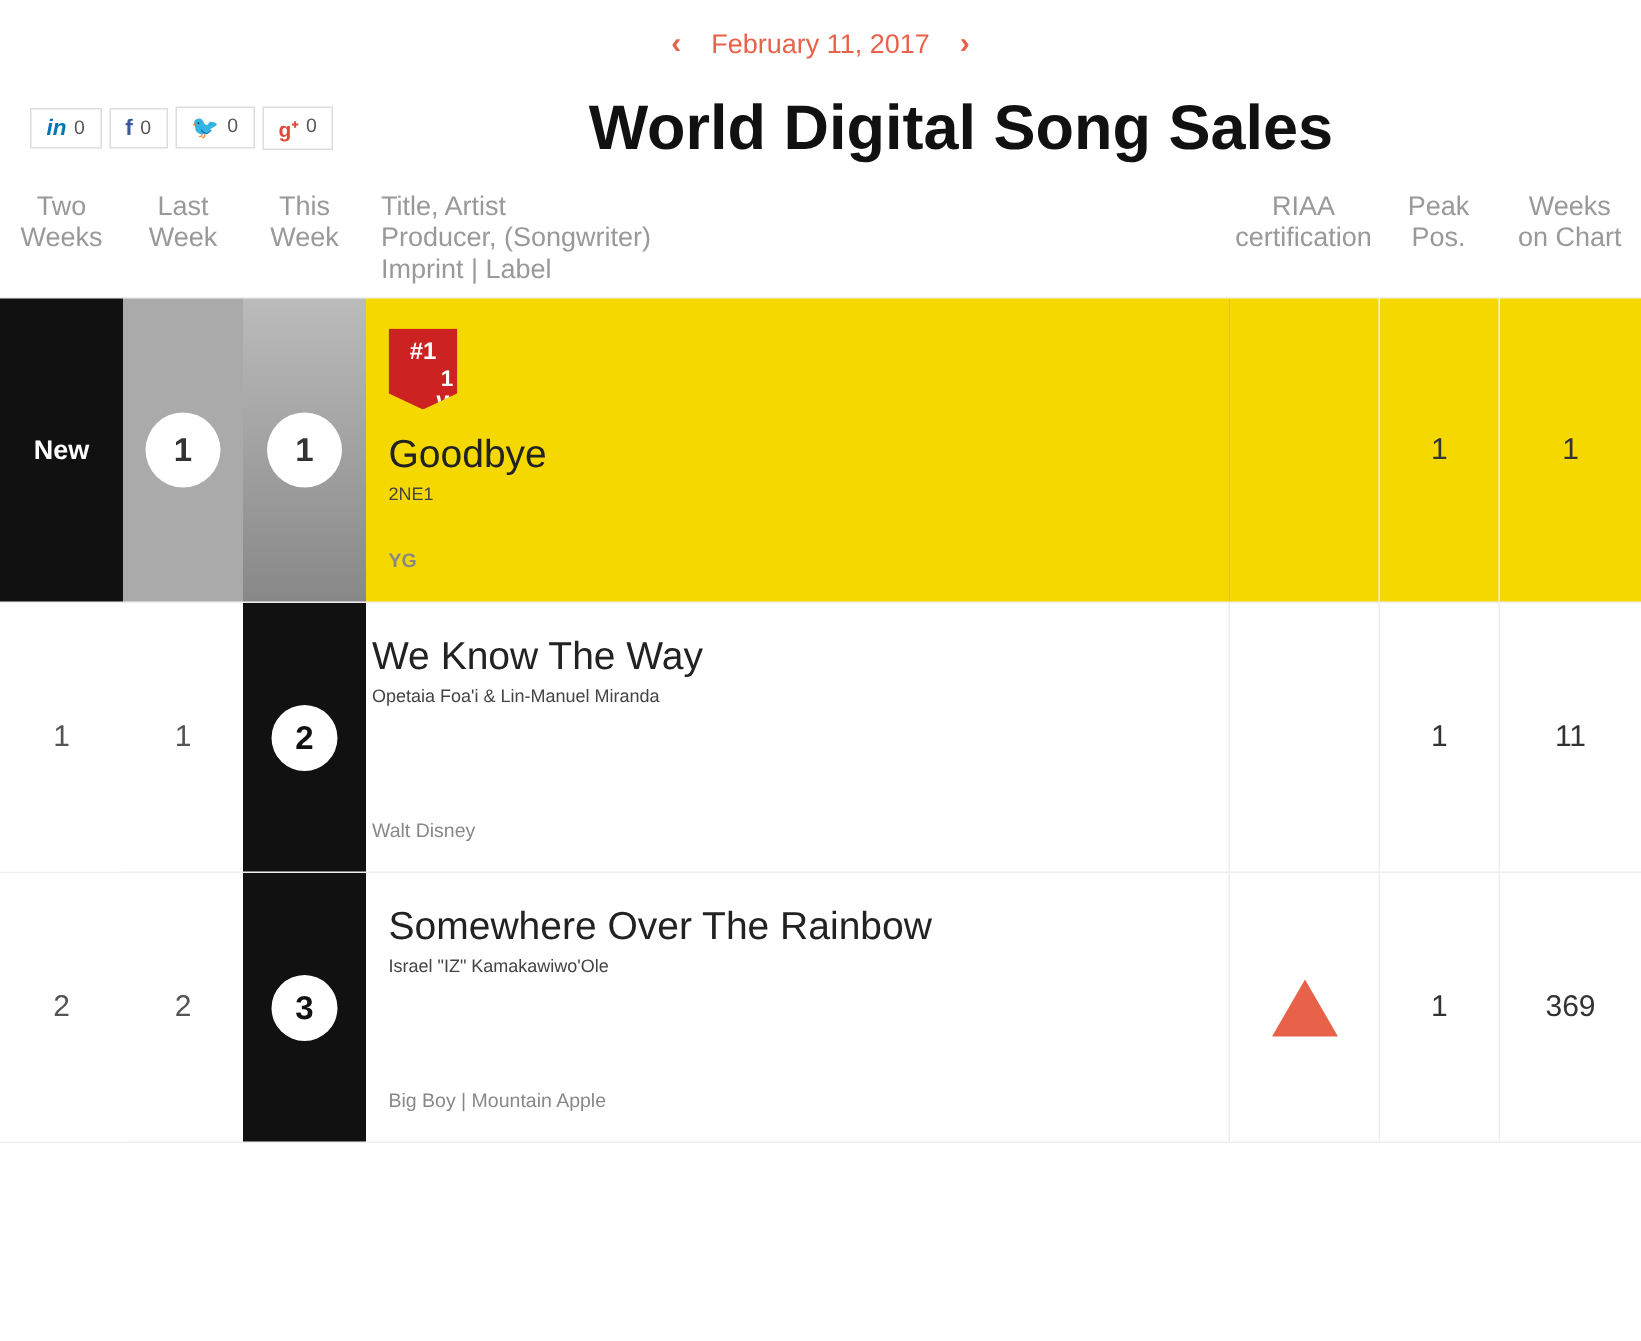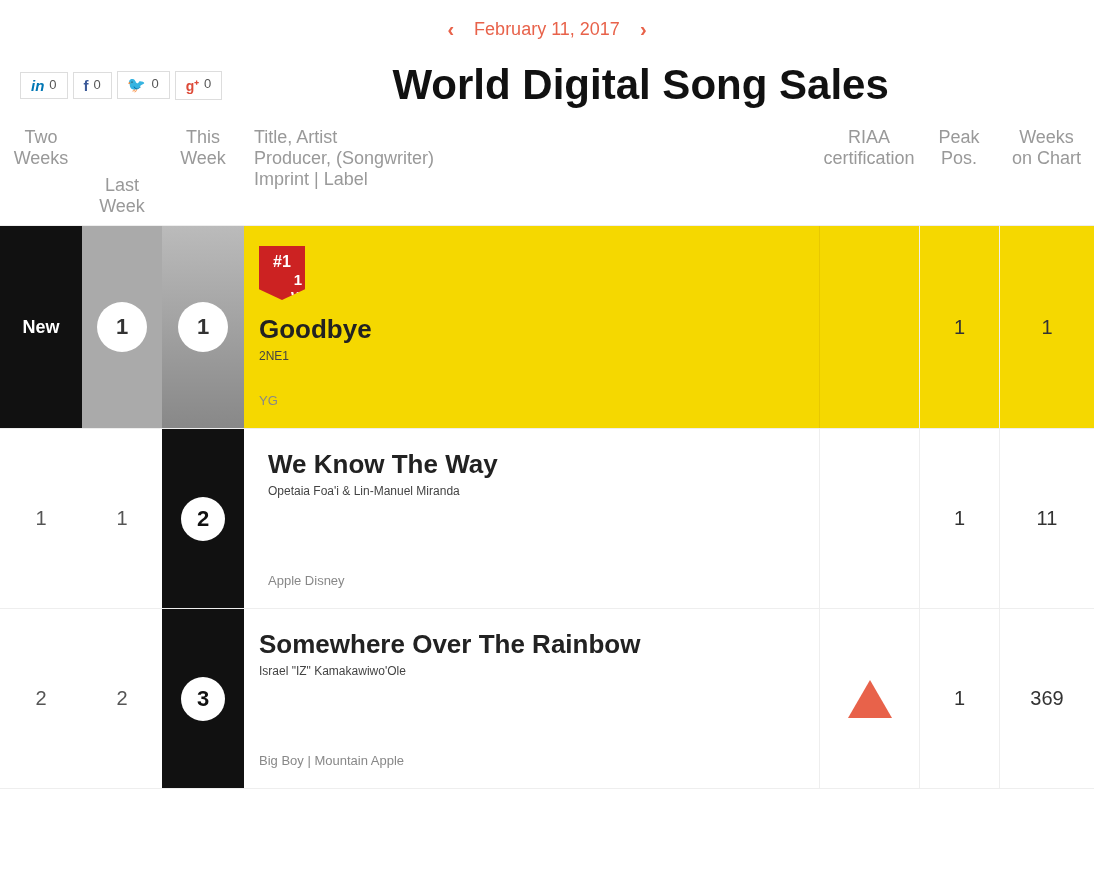--- a/index.html
+++ b/index.html
@@ -61,21 +61,21 @@
     .col-headers {
       display: flex;
       align-items: flex-start;
       padding: 8px 0;
       border-bottom: 1px solid #eee;
       margin: 0;
       font-size: 18px;
       color: #999;
     }
     .col-two-weeks  { width: 82px; text-align: center; padding: 0 5px; }
-    .col-last-week  { width: 80px; text-align: center; padding: 0 5px; margin-top: 48px; }
+    .col-last-week  { width: 80px; text-align: center; padding: 0 5px; }
     .col-this-week  { width: 82px; text-align: center; padding: 0 5px; }
     .col-title      { flex: 1; padding: 0 10px; }
     .col-riaa       { width: 100px; text-align: center; }
     .col-peak       { width: 80px; text-align: center; }
     .col-weeks      { width: 95px; text-align: center; }
 
     
     .chart-row {
       display: flex;
       align-items: stretch;
@@ -151,21 +151,21 @@
       background: #fff;
       display: flex;
       align-items: center;
       justify-content: center;
       font-size: 22px;
       font-weight: bold;
       color: #111;
     }
     .song-title {
       font-size: 26px;
-      font-weight: bold;
+      font-weight: normal;
       color: #222;
       margin-bottom: 4px;
     }
     .song-artist {
       font-size: 12px;
       color: #444;
       margin-bottom: 10px;
     }
     .song-label {
       font-size: 13px;
@@ -267,38 +267,38 @@
 
       <div style="background:#f5d800;flex:1;padding:20px 15px;display:flex;flex-direction:column;">
         <div style="margin-bottom:8px;">
           <div style="display:inline-block;background:#cc2222;color:#fff;font-weight:bold;text-align:center;width:46px;padding-top:6px;clip-path:polygon(0 0,100% 0,100% 80%,50% 100%,0 80%);height:54px;">
             <div style="font-size:16px;line-height:1.2;">#1</div>
             <div style="font-size:15px;margin-left:32px;">1 WK</div>
           </div>
         </div>
         <div class="song-title">Goodbye</div>
         <div class="song-artist">2NE1</div>
-        <div class="song-label" style="margin-top:auto;padding-top:20px;">YG</div>
+        <div class="song-label" style="margin-top:auto;padding-top:20px;font-weight:bold;">YG</div>
       </div>
 
     <div class="cell-riaa" style="background:#f5d800;border-left:1px solid #e8c800;"></div>
     <div class="cell-peak" style="background:#f5d800;">1</div>
     <div class="cell-weeks-on" style="background:#f5d800;">1</div>
   </div>
     <div class="chart-row row-2">
     <div class="cell-two-weeks" style="width:82px;">1</div>
     <div class="cell-last-week" style="width:80px;">1</div>
     <div class="rank-square-dark">
         <div class="rank-num-white">2</div>
       </div>
 
-      <div style="flex:1;padding:20px 24px;display:flex;flex-direction:column;">
+      <div style="flex:1;padding:20px 4px;display:flex;flex-direction:column;">
         <div class="song-title">We Know The Way</div>
         <div class="song-artist">Opetaia Foa'i &amp; Lin-Manuel Miranda</div>
-        <div class="song-label" style="margin-top:auto;padding-top:20px;">Apple Disney</div>
+        <div class="song-label" style="margin-top:auto;padding-top:20px;">Walt Disney</div>
       </div>
 
     <div class="cell-riaa" style=""></div>
     <div class="cell-peak" style="">1</div>
     <div class="cell-weeks-on" style="">11</div>
   </div>
     <div class="chart-row row-3">
     <div class="cell-two-weeks" style="width:82px;">2</div>
     <div class="cell-last-week" style="width:80px;">2</div>
     <div class="rank-square-dark">

